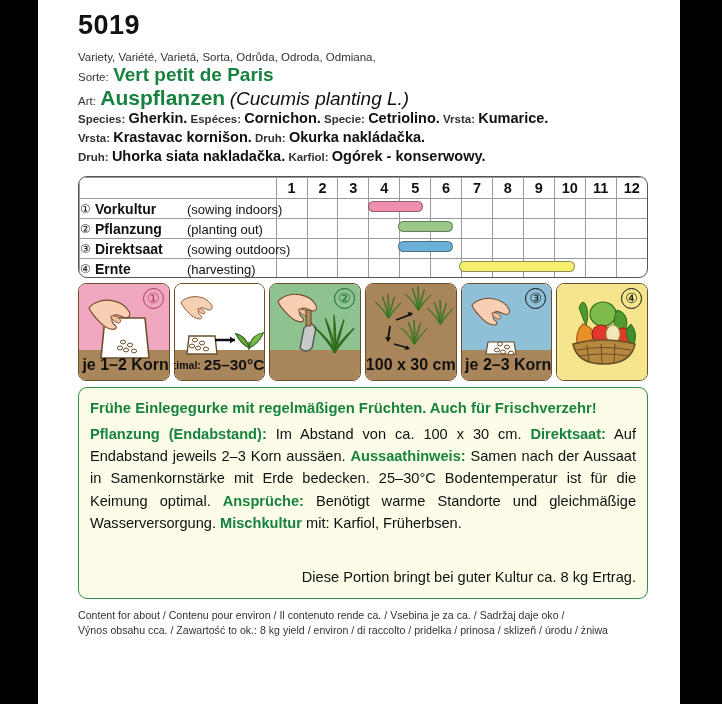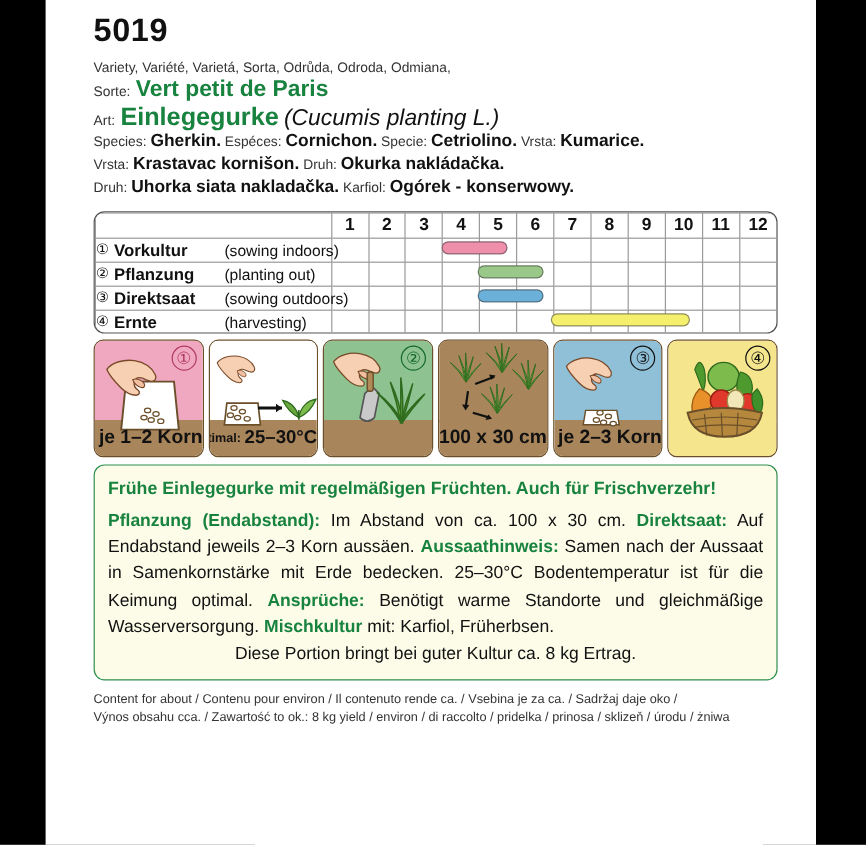--- a/index.html
+++ b/index.html
@@ -20,21 +20,21 @@
   #artno {
     font-size:27px; font-weight:bold; color:#111;
     letter-spacing:0.5px; margin-top:10px;
   }
   .langline { font-size:11.5px; color:#333; line-height:1.25; }
   .kv { line-height:1.12; white-space:nowrap; }
   .kv .lbl { font-size:11.5px; color:#333; }
   .kv .val-green { font-size:19px; font-weight:bold; color:#18823f; }
   .kv .val-green.big { font-size:21px; }
   .kv .latin { font-size:19px; font-style:italic; color:#111; }
-  .specline { font-size:11.5px; color:#333; line-height:1.32; }
+  .specline { font-size:11.5px; color:#333; line-height:1.32;font-weight:bold; }
   .specline b { font-size:14.5px; color:#111; }
 
   
   #calendar {
     position:relative;
     border:1.6px solid #555; border-radius:9px;
     background:#fff; margin-top:9px;
     height:102px; overflow:hidden;
   }
   #caltable { width:100%; border-collapse:collapse; table-layout:fixed; }
@@ -98,21 +98,21 @@
     padding:9px 11px 10px 11px;
     color:#111; font-size:14.6px; line-height:1.52;
     text-align:justify;
   }
   #desc .headline {
     color:#18823f; font-weight:bold; font-size:14.8px;
     text-align:left; margin-bottom:4px;
   }
   #desc .k { color:#18823f; font-weight:bold; }
   #desc .ln { margin:0; }
-  #desc .last { text-align:center; }
+  #desc .last { text-align:right;margin-top:32px; }
 
   
   #footer {
     margin-top:9px; font-size:10.6px; color:#333; line-height:1.45;
   }
 </style>
 </head>
 <body>
 
 <div id="page">
@@ -124,21 +124,21 @@
 
     <div class="langline">Variety, Variété, Varietá, Sorta, Odrůda, Odroda, Odmiana,</div>
 
     <div class="kv">
       <span class="lbl">Sorte:</span>
       <span class="val-green">Vert petit de Paris</span>
     </div>
 
     <div class="kv">
       <span class="lbl">Art:</span>
-      <span class="val-green big">Einlegegurke</span>
+      <span class="val-green big">Auspflanzen</span>
       <span class="latin">(Cucumis planting L.)</span>
     </div>
 
     <div class="specline">
       <span>Species:</span>
       <b>Gherkin.</b>
       <span>Espéces:</span>
       <b>Cornichon.</b>
       <span>Specie:</span>
       <b>Cetriolino.</b>

